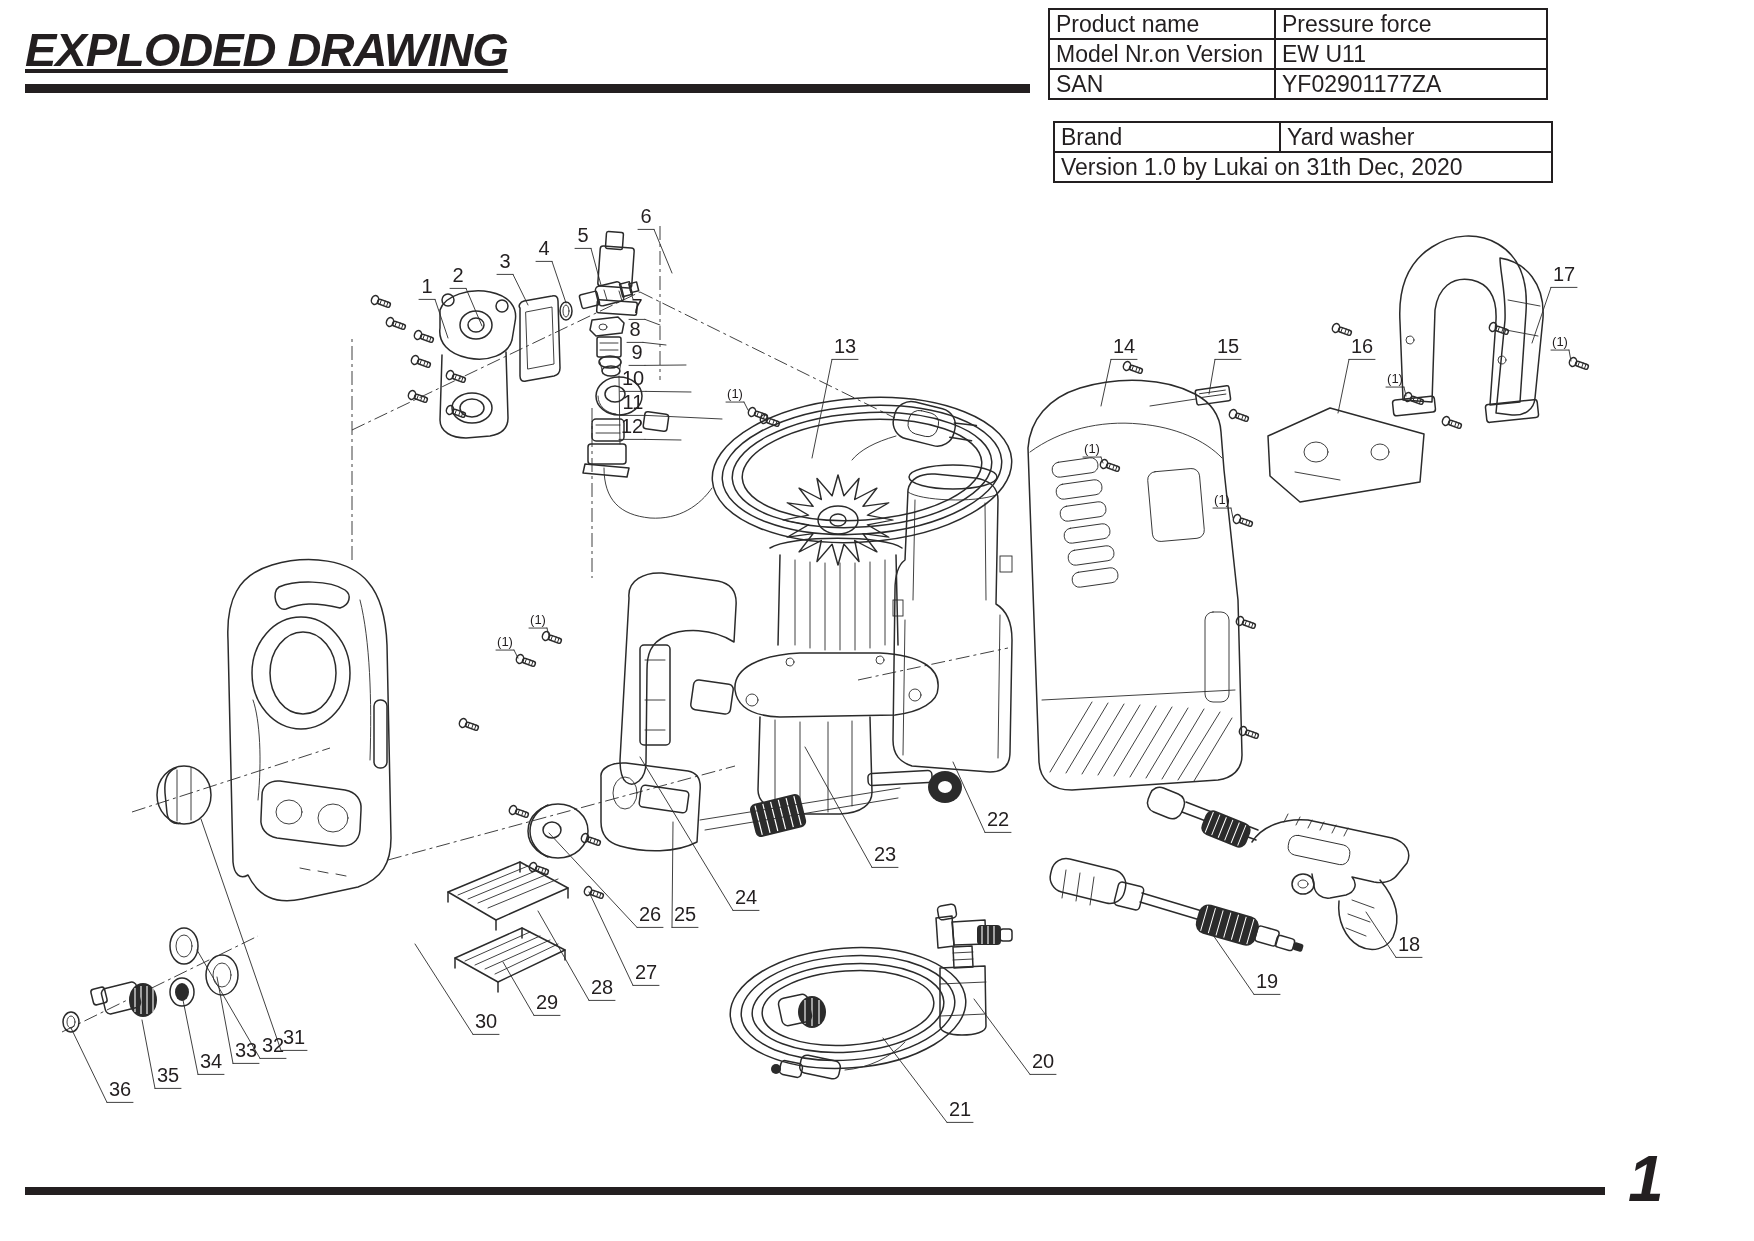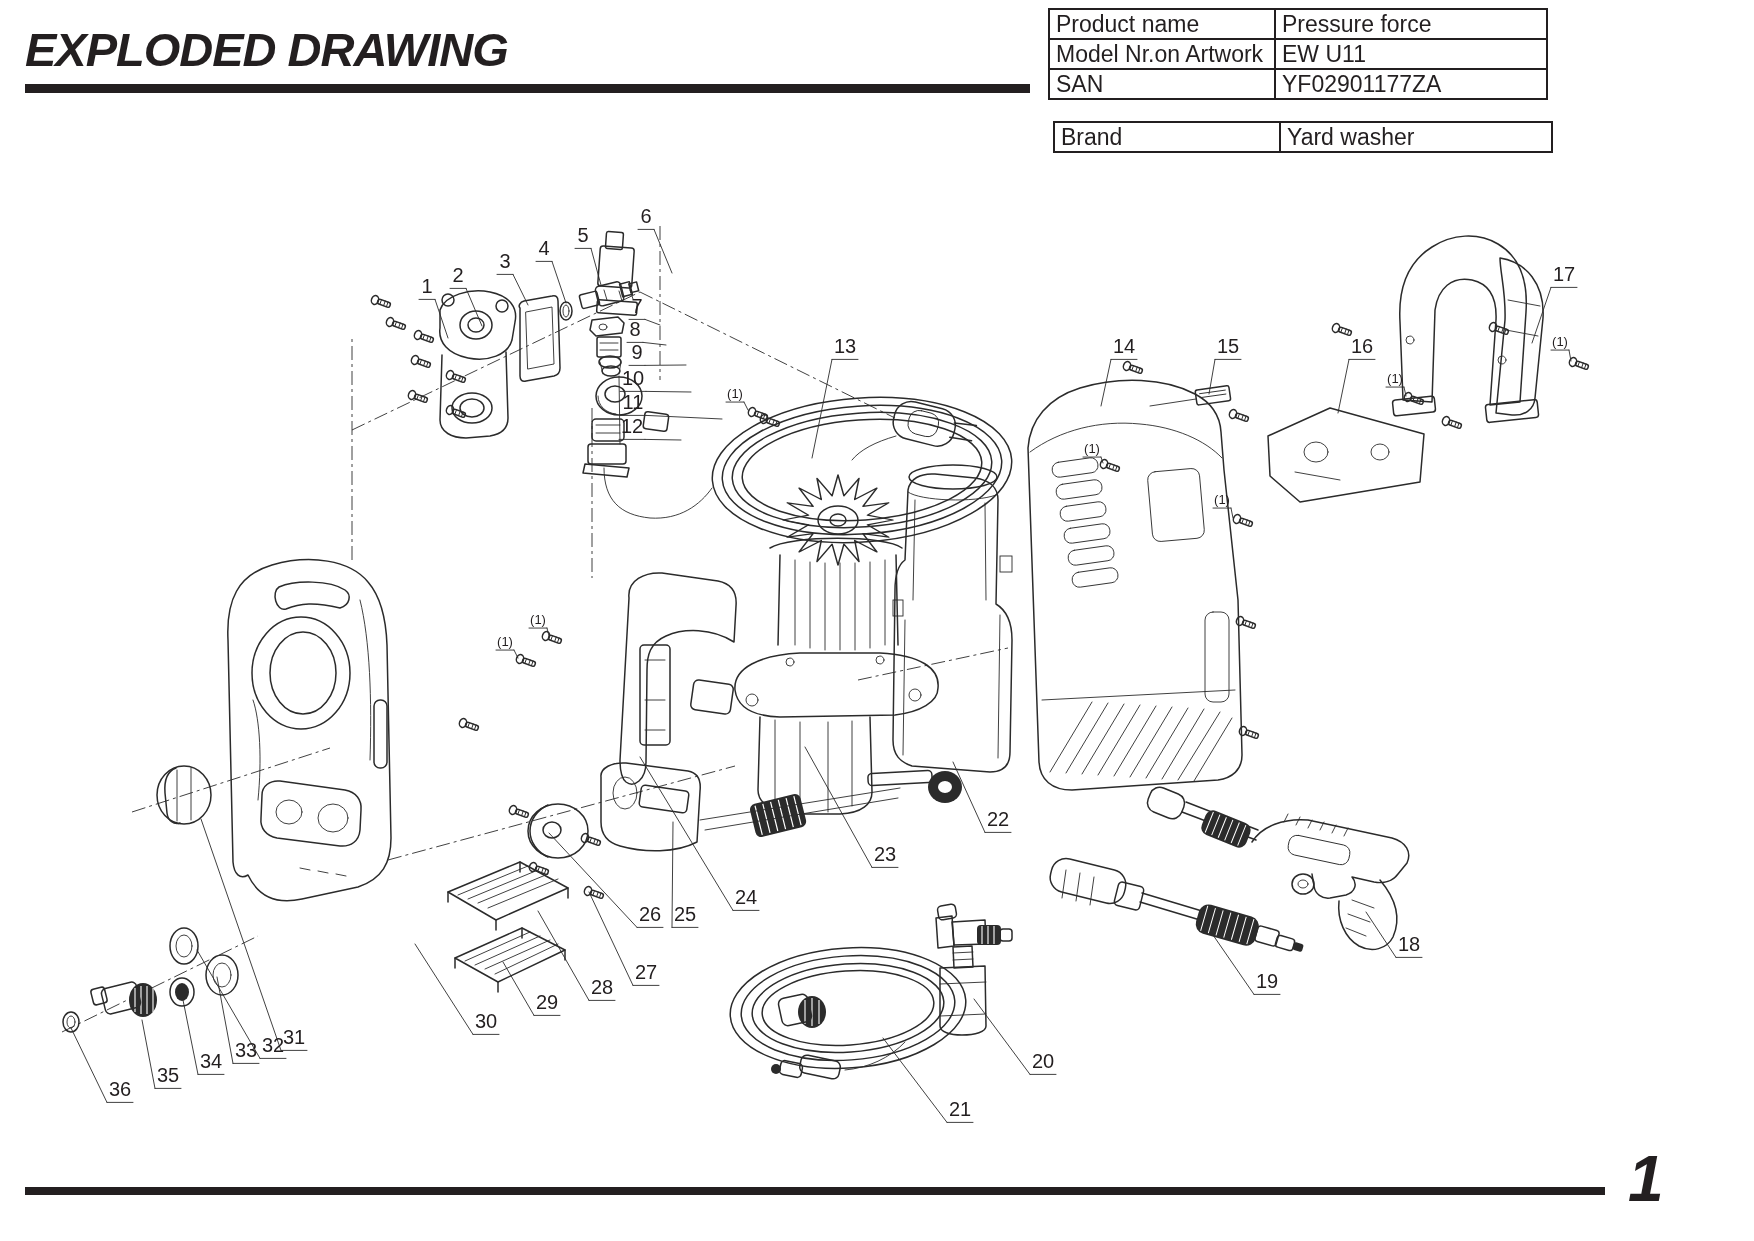--- a/index.html
+++ b/index.html
@@ -1,19 +1,19 @@
 <!DOCTYPE html>
 <html><head>
 <meta charset="utf-8">
 <style>
   html,body{margin:0;padding:0;background:#e8e8e8;}
   .page{position:relative;width:1754px;height:1241px;background:#ffffff;overflow:hidden;
         font-family:"Liberation Sans",sans-serif;color:#231f20;}
   .title{position:absolute;left:25px;top:22px;font-size:47px;font-weight:bold;font-style:italic;
-         letter-spacing:-1px;color:#231f20;white-space:nowrap;}
+         letter-spacing:-1px;color:#231f20;white-space:nowrap;text-decoration:underline;}
   .title-rule{position:absolute;left:25px;top:84px;width:1005px;height:9px;background:#231f20;}
   .bottom-rule{position:absolute;left:25px;top:1187px;width:1580px;height:8px;background:#231f20;}
   .page-num{position:absolute;left:1628px;top:1142px;font-size:64px;font-weight:bold;font-style:italic;color:#231f20;}
   table.info{position:absolute;border-collapse:collapse;font-size:23px;color:#231f20;}
   table.info td{border:2px solid #231f20;height:28px;padding:0 6px;white-space:nowrap;}
   table.info td.lab{width:212px;}
   table.info td.val{width:258px;}
   #tbl-product{left:1048px;top:8px;}
   #tbl-brand{left:1053px;top:121px;}
   #diagram-svg{position:absolute;left:0;top:0;}
@@ -32,35 +32,38 @@
   <div class="title">EXPLODED DRAWING</div>
   <div class="title-rule"></div>
 
   <table class="info" id="tbl-product">
     <tbody>
         <tr>
       <td class="lab">Product name</td>
       <td class="val">Pressure force</td>
     </tr>
     <tr>
-      <td class="lab">Model Nr.on Artwork</td>
+      <td class="lab">Model Nr.on Version</td>
       <td class="val">EW U11</td>
     </tr>
     <tr>
       <td class="lab">SAN</td>
       <td class="val">YF02901177ZA</td>
     </tr>
   </tbody>
     </table>
 
   <table class="info" id="tbl-brand">
     <tbody>
         <tr>
       <td class="lab">Brand</td>
       <td class="val">Yard washer</td>
+    </tr>
+    <tr>
+      <td colspan="2">Version 1.0 by Lukai on 31th Dec, 2020</td>
     </tr>
   </tbody>
     </table>
 
   <svg id="diagram-svg" width="1754" height="1241" viewBox="0 0 1754 1241" xmlns="http://www.w3.org/2000/svg">
 
     <g>
       <path class="dash" d="M352,560 L352,338"></path>
       <path class="dash" d="M352,430 L640,292"></path>
       <path class="dash" d="M640,292 L895,418"></path>

